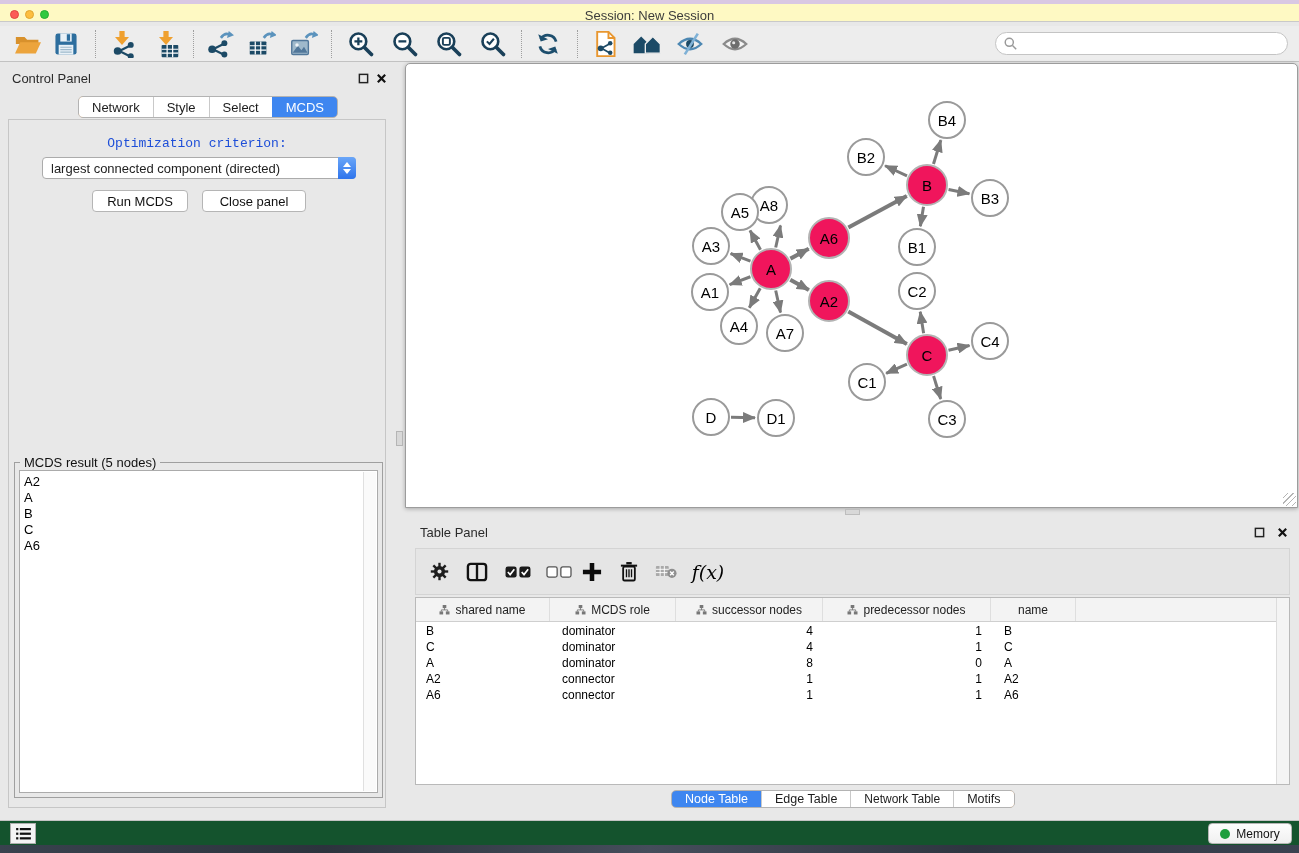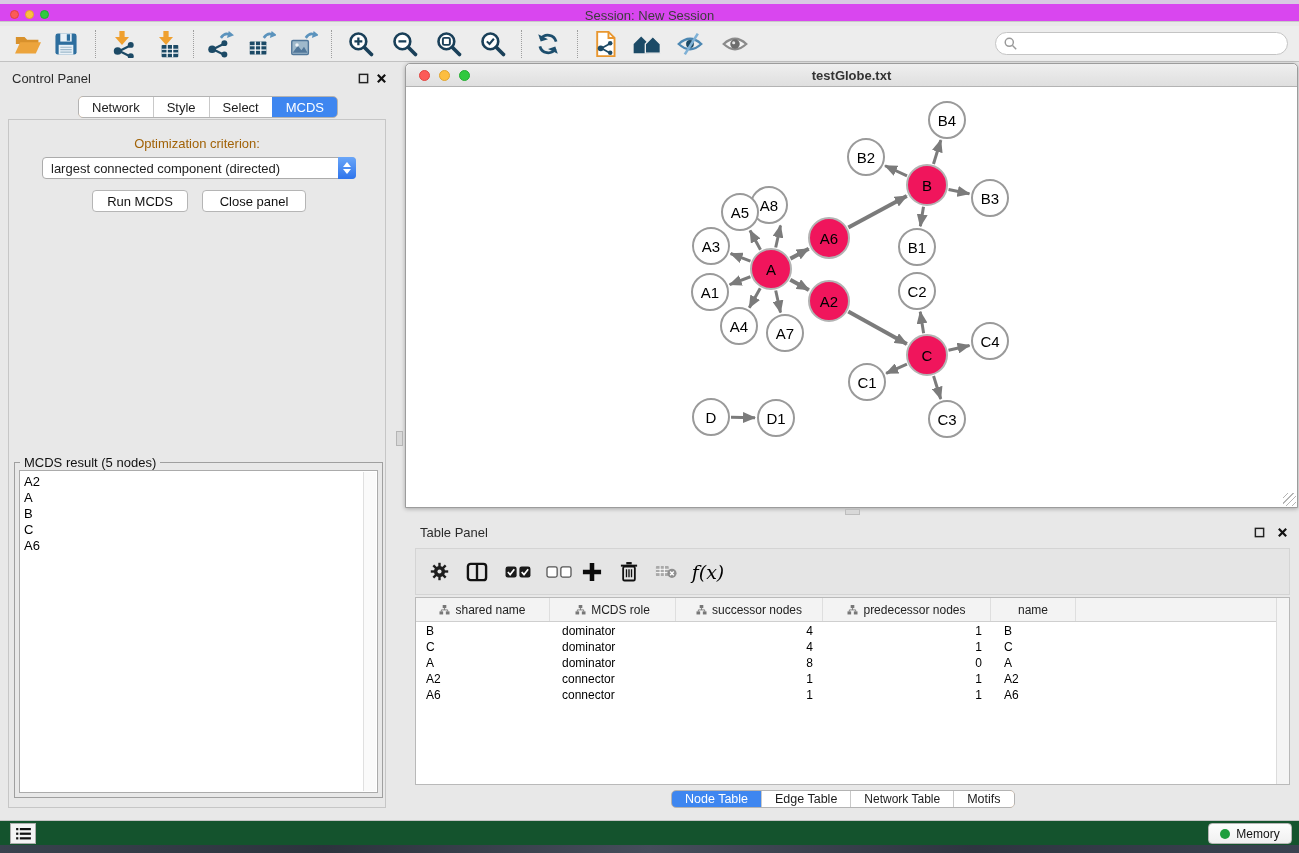--- a/index.html
+++ b/index.html
@@ -2,40 +2,40 @@
 <html style="--accent: #3e86f0; --mcds: #f0155c;"><head>
 <meta charset="utf-8">
 <style>
   * { margin:0; padding:0; box-sizing:border-box; }
   html,body { width:1299px; height:853px; }
   body { font-family:"Liberation Sans","DejaVu Sans",sans-serif; background:#e8e8e8; position:relative; overflow:hidden; color:#222; }
   .abs { position:absolute; }
 
   
   .top-strip { left:0; top:0; width:1299px; height:4px; background:#d9c8e3; }
-  .titlebar { left:0; top:4px; width:1299px; height:18px; background:#d946ef; border-bottom:1px solid #c9c9c9; }
+  .titlebar { left:0; top:4px; width:1299px; height:18px; background:#fef9c3; border-bottom:1px solid #c9c9c9; }
   .tl { position:absolute; border-radius:50%; }
   .titlebar .tl { width:9px; height:9px; top:6px; }
   .title-text { position:absolute; width:100%; text-align:center; top:4px; font-size:13px; color:#3c3c3c; }
 
   .toolbar { left:0; top:26px; width:1299px; height:36px; background:#ededed; border-bottom:1px solid #c2c2c2; }
   .tbtn { position:absolute; top:3px; width:34px; height:30px; display:flex; align-items:center; justify-content:center; }
   .tsep { position:absolute; top:4px; height:28px; width:0; border-left:1px dotted #9f9f9f; }
   .searchbox { position:absolute; left:995px; top:6px; width:293px; height:23px; background:#fff; border:1px solid #c4c4c4; border-radius:12px; display:flex; align-items:center; padding-left:8px; }
   .searchbox input { border:none; outline:none; flex:1; font-size:12px; background:transparent; margin-left:5px; font-family:inherit; }
 
   
   .cp-title { left:12px; top:71px; font-size:13px; color:#2b2b2b; }
   .panel-ico { position:absolute; width:12px; height:12px; display:flex; align-items:center; justify-content:center; }
   .seg-tabs { position:absolute; display:flex; border:1px solid #b3b3b3; border-radius:5px; background:#fdba74; overflow:hidden; height:22px; }
   .seg { display:flex; align-items:center; justify-content:center; font-size:13px; color:#1c1c1c; padding:0 13px; border-left:1px solid #c9c9c9; background:#fff; white-space:nowrap; }
   .seg:first-child { border-left:none; }
   .seg.active { background:var(--accent,#3e86f0); color:#fff; border-left-color:var(--accent,#3e86f0); }
   .cp-box { left:8px; top:119px; width:378px; height:689px; border:1px solid #c6c6c6; }
-  .opt-label { left:8px; top:136px; width:378px; text-align:center; font-size:13px; color:#a16207; }
+  .opt-label { left:8px; top:136px; width:378px; text-align:center; font-size:13px; color:#1d4ed8;font-family:Liberation Mono, monospace; }
   .dropdown { left:42px; top:157px; width:314px; height:22px; background:#fff; border:1px solid #ababab; border-radius:4px; display:flex; align-items:center; }
   .dropdown .val { flex:1; font-size:13px; padding-left:8px; white-space:nowrap; overflow:hidden; }
   .dd-step { width:18px; height:22px; margin:-1px -1px -1px 0; border-radius:0 4px 4px 0; background:linear-gradient(#6aa6f8,#2e74ec); display:flex; flex-direction:column; align-items:center; justify-content:center; gap:2px; }
   .btn { position:absolute; height:22px; background:#fff; border:1px solid #b5b5b5; border-radius:4px; font-size:13px; color:#111; display:flex; align-items:center; justify-content:center; }
   .result-box { left:14px; top:462px; width:369px; height:336px; border:1px solid #9f9f9f; }
   .result-legend { position:absolute; top:-8px; left:5px; background:#e8e8e8; padding:0 4px; font-size:13px; color:#111; }
   .result-list { position:absolute; left:4px; top:7px; right:4px; bottom:4px; background:#fff; border:1px solid #ababab; }
   .result-scroll { position:absolute; top:1px; right:1px; bottom:1px; width:13px; background:#fafafa; border-left:1px solid #e0e0e0; }
   .result-item { font-size:13px; line-height:16px; padding-left:4px; color:#000; }
   .result-items { padding-top:3px; }
@@ -279,26 +279,20 @@
       <div class="result-item">A</div>
       <div class="result-item">B</div>
       <div class="result-item">C</div>
       <div class="result-item">A6</div>
     </div>
     <div class="result-scroll"></div>
   </div>
 </div>
 
 <div class="abs net-frame">
-  <div class="net-titlebar">
-    <span class="tl" style="left:13px;background:#fc5b57;border:1px solid #e14540;"></span>
-    <span class="tl" style="left:33px;background:#fdbe3f;border:1px solid #e0a52f;"></span>
-    <span class="tl" style="left:53px;background:#30c93f;border:1px solid #24ad32;"></span>
-    <div class="title-text" style="top:4px;font-weight:bold;color:#333">testGlobe.txt</div>
-  </div>
   <div class="net-canvas">
     <svg id="graph-svg" width="891" height="420" style="position:absolute;left:0;top:0">
       <defs>
         <marker id="arrow" markerUnits="userSpaceOnUse" markerWidth="13" markerHeight="11" refX="12" refY="5.5" orient="auto">
           <path d="M0,0 L13,5.5 L0,11 z" fill="#7b7b7b"></path>
         </marker>
       </defs>
     <line x1="344.4146596993366" y1="189.76168568713538" x2="323.64964301426966" y2="197.5911182077344" stroke="#7b7b7b" stroke-width="3" marker-end="url(#arrow)"></line>
         <line x1="344.4575854193549" y1="174.12540774408606" x2="324.60866846334307" y2="166.5166562442815" stroke="#7b7b7b" stroke-width="3" marker-end="url(#arrow)"></line>
         <line x1="354.230235352432" y1="201.1836432784806" x2="343.2802298908604" y2="220.6883405069049" stroke="#7b7b7b" stroke-width="3" marker-end="url(#arrow)"></line>

